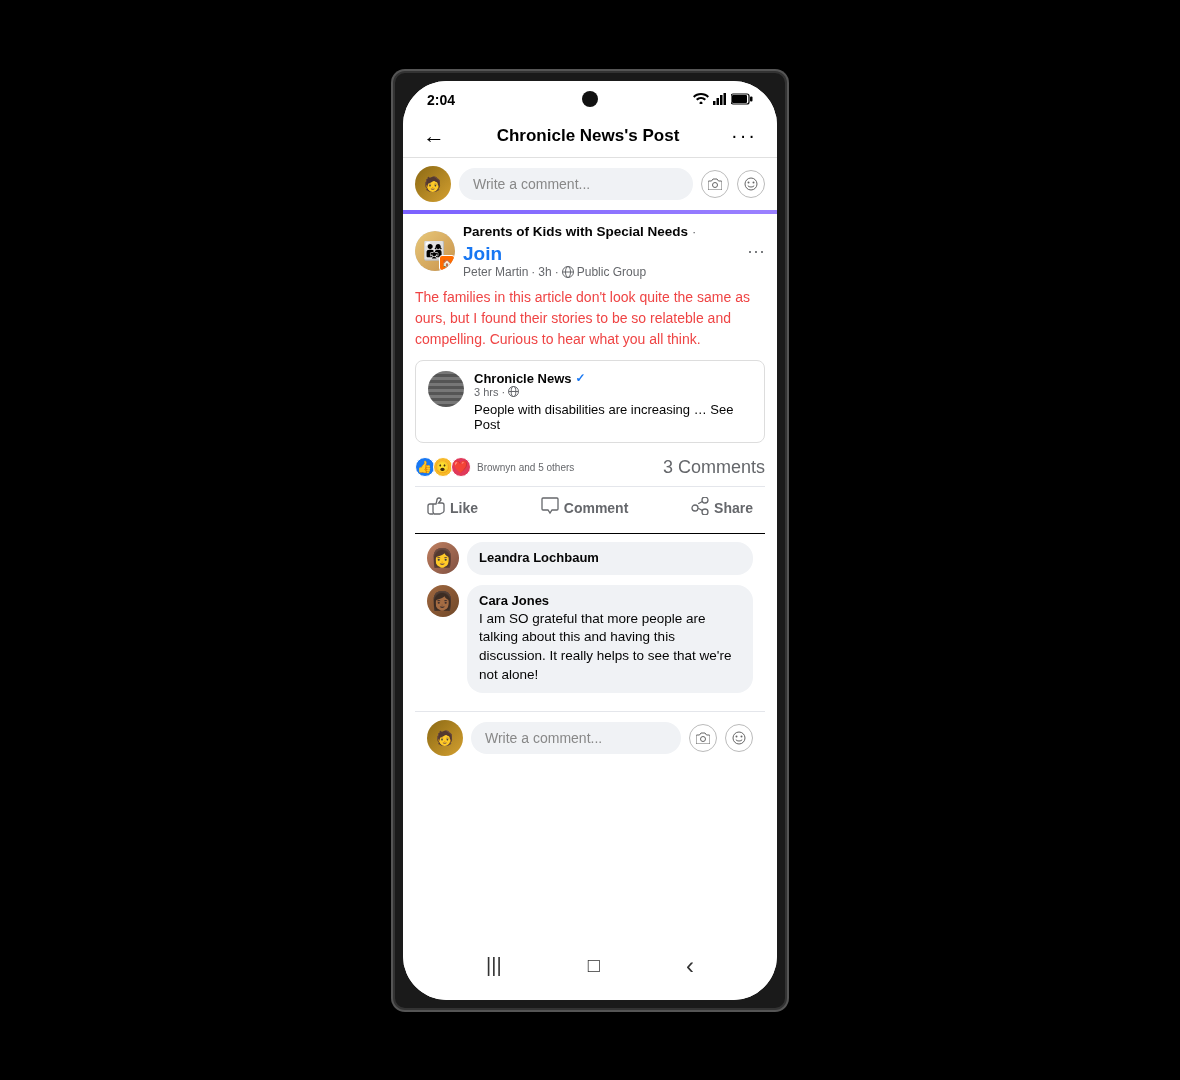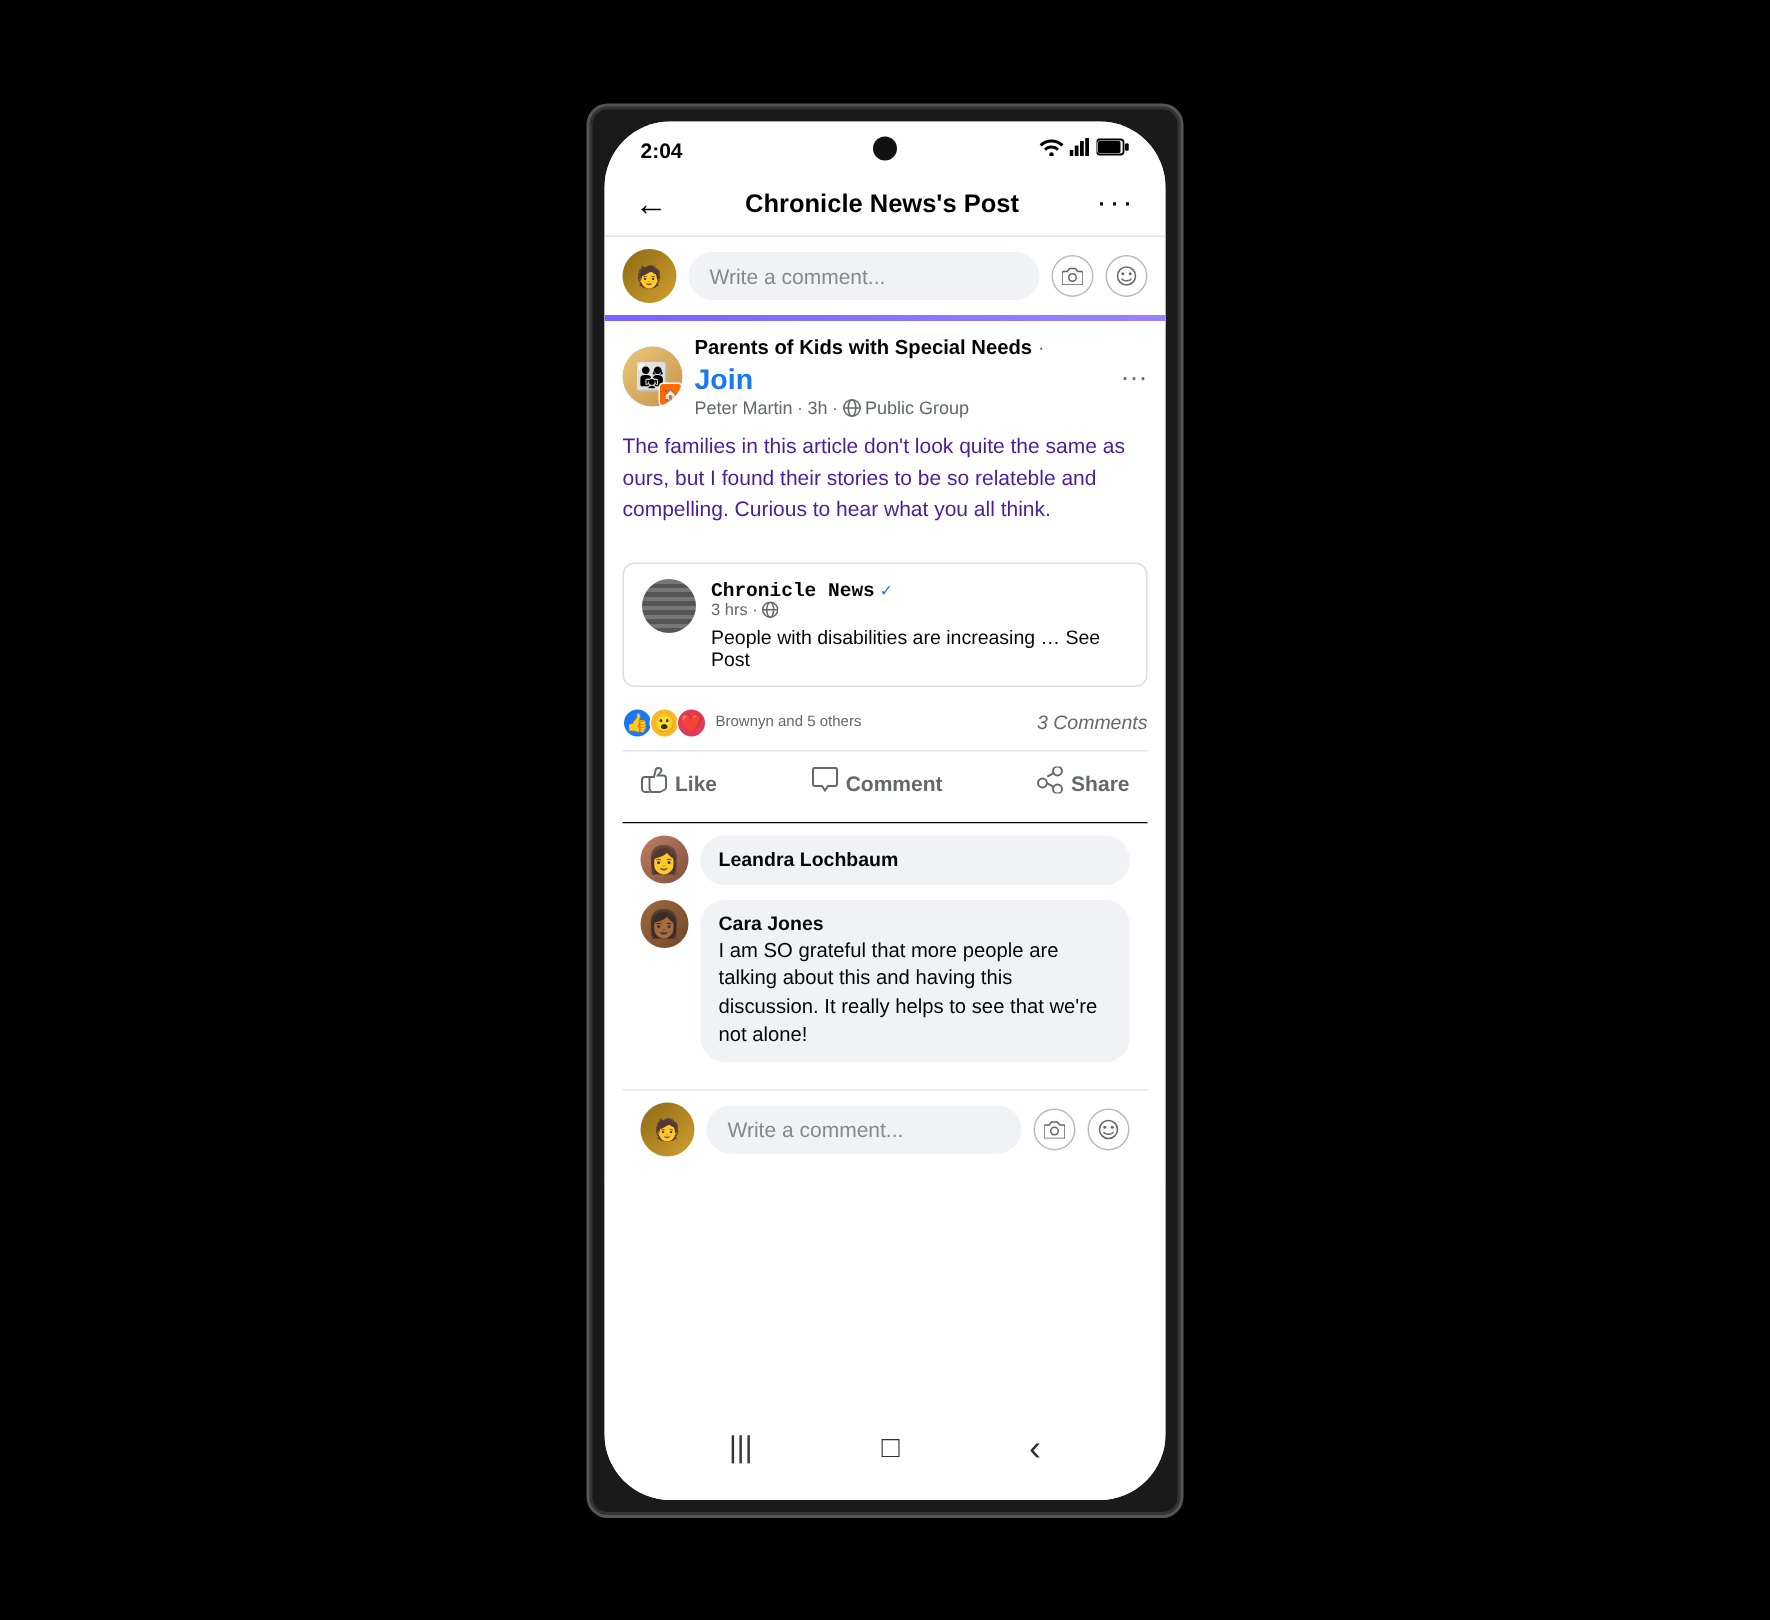--- a/index.html
+++ b/index.html
@@ -259,23 +259,23 @@
     }
     .post-more-btn {
       color: #65676b;
       font-size: 18px;
       cursor: pointer;
     }
 
     
     .post-body {
       font-size: 14px;
-      color: #4c1d95;
+      color: #ef4444;
       line-height: 1.5;
-      margin-bottom: 25px;
+      margin-bottom: 10px;
     }
 
     
     .embedded-post {
       border: 1px solid #ddd;
       border-radius: 8px;
       padding: 10px 12px;
       margin-bottom: 10px;
       display: flex;
       gap: 10px;
@@ -302,21 +302,20 @@
       );
     }
     .embedded-content { flex: 1; }
     .embedded-name {
       font-size: 13px;
       font-weight: 700;
       color: #050505;
       display: flex;
       align-items: center;
       gap: 4px;
-      font-family: Liberation Mono, monospace;
     }
     .verified-badge {
       color: #1877f2;
       font-size: 12px;
     }
     .embedded-meta {
       font-size: 11px;
       color: #65676b;
       margin-bottom: 4px;
       display: flex;
@@ -355,24 +354,23 @@
     .reaction-emoji-circle:first-child { margin-left: 0; }
     .emoji-like { background: #1877f2; }
     .emoji-wow { background: #f7b928; }
     .emoji-heart { background: #e0395a; }
     .reactions-text {
       font-size: 10px;
       color: #65676b;
       margin-left: 6px;
     }
     .comments-count {
-      font-size: 13px;
+      font-size: 18px;
       color: #65676b;
       cursor: pointer;
-      font-style: italic;
     }
 
     
     .action-buttons {
       display: flex;
       justify-content: space-between;
       padding: 4px 0 8px;
       border-bottom: 1px solid #000000;
     }
     .action-btn {

